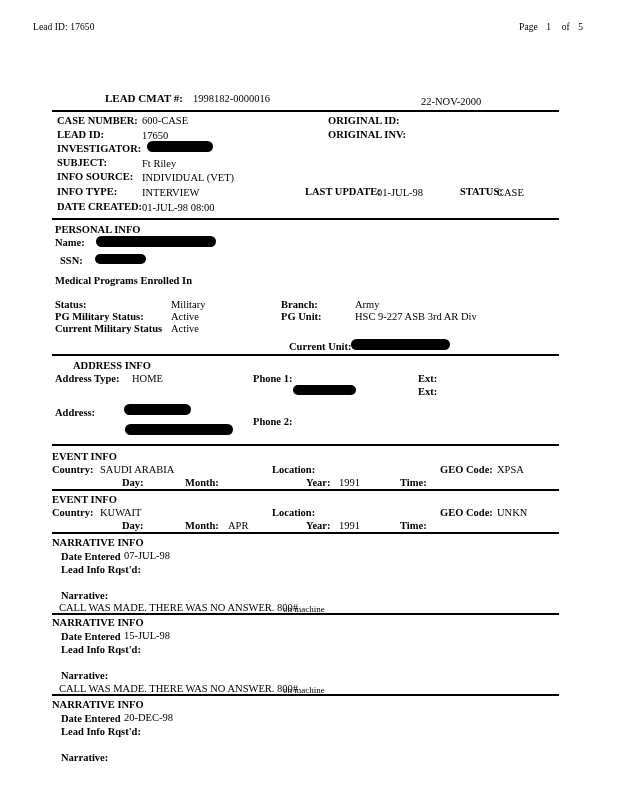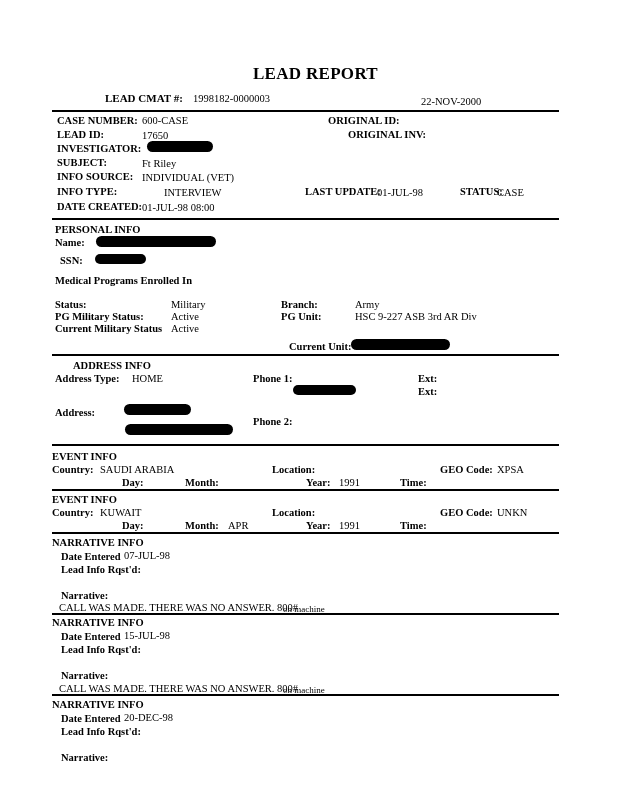--- a/index.html
+++ b/index.html
@@ -82,54 +82,65 @@
     position: absolute;
     background: #000000;
     border-radius: 7px;
   }
 </style>
 </head>
 <body>
 
 <div class="page">
 
-
-  <div class="doc-title">LEAD REPORT</div>
+  <div class="runhead">
+    <div class="lead-id">
+      <span>Lead ID:</span>
+      <span>17650</span>
+    </div>
+    <div class="pageno">
+      <span>Page</span>
+      <span class="num">1</span>
+      <span>of</span>
+      <span class="num">5</span>
+    </div>
+  </div>
+
 
   <div class="t b lg" style="left:105px; top:92px;">LEAD CMAT #:</div>
-  <div class="t" style="left:193px; top:93px;">1998182-0000003</div>
+  <div class="t" style="left:193px; top:93px;">1998182-0000016</div>
   <div class="t" style="left:421px; top:96px;">22-NOV-2000</div>
 
   <div class="rule thick" style="top:110px;"></div>
 
   <div class="t b" style="left:57px; top:115px;">CASE NUMBER:</div>
   <div class="t" style="left:142px; top:115px;">600-CASE</div>
 
   <div class="t b" style="left:57px; top:129px;">LEAD ID:</div>
   <div class="t" style="left:142px; top:130px;">17650</div>
 
   <div class="t b" style="left:57px; top:143px;">INVESTIGATOR:</div>
   <div class="redact" style="left:147px; top:141px; width:66px; height:11px;"></div>
 
   <div class="t b" style="left:57px; top:157px;">SUBJECT:</div>
   <div class="t" style="left:142px; top:158px;">Ft Riley</div>
 
   <div class="t b" style="left:57px; top:171px;">INFO SOURCE:</div>
   <div class="t" style="left:142px; top:172px;">INDIVIDUAL (VET)</div>
 
   <div class="t b" style="left:57px; top:186px;">INFO TYPE:</div>
-  <div class="t" style="left:142px; top:187px;margin-left:22px;">INTERVIEW</div>
+  <div class="t" style="left:142px; top:187px;">INTERVIEW</div>
 
   <div class="t b" style="left:57px; top:201px;">DATE CREATED:</div>
   <div class="t" style="left:142px; top:202px;">01-JUL-98 08:00</div>
 
   <div class="t b" style="left:328px; top:115px;">ORIGINAL ID:</div>
   <div class="t" style="left:420px; top:115px;"></div>
 
-  <div class="t b" style="left:348px; top:129px;text-align:right;">ORIGINAL INV:</div>
+  <div class="t b" style="left:328px; top:129px;text-align:right;">ORIGINAL INV:</div>
   <div class="t" style="left:424px; top:129px;"></div>
 
   <div class="t b" style="left:305px; top:186px;">LAST UPDATE:</div>
   <div class="t" style="left:377px; top:187px;">01-JUL-98</div>
 
   <div class="t b" style="left:460px; top:186px;">STATUS:</div>
   <div class="t" style="left:497px; top:187px;">CASE</div>
 
   <div class="rule thick" style="top:218px;"></div>
 

